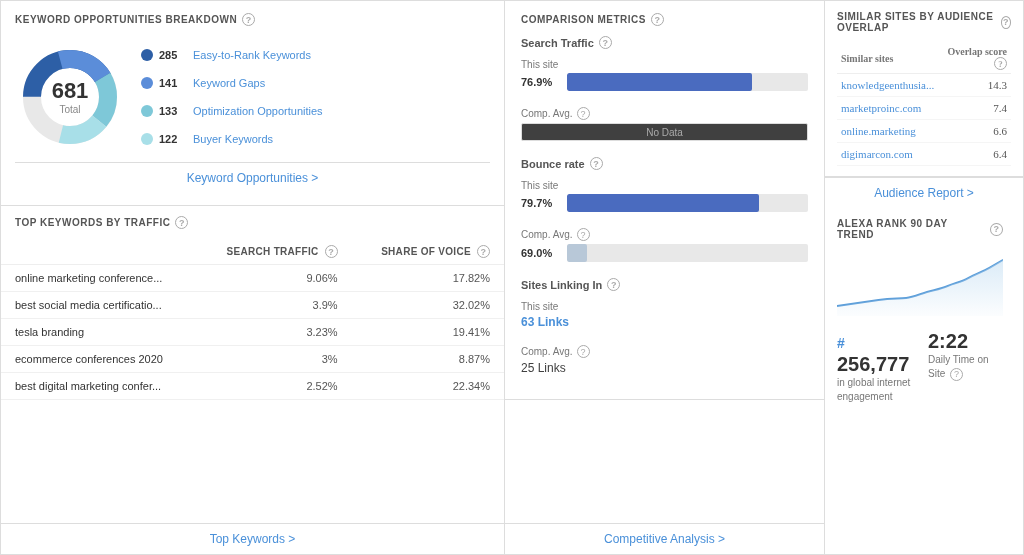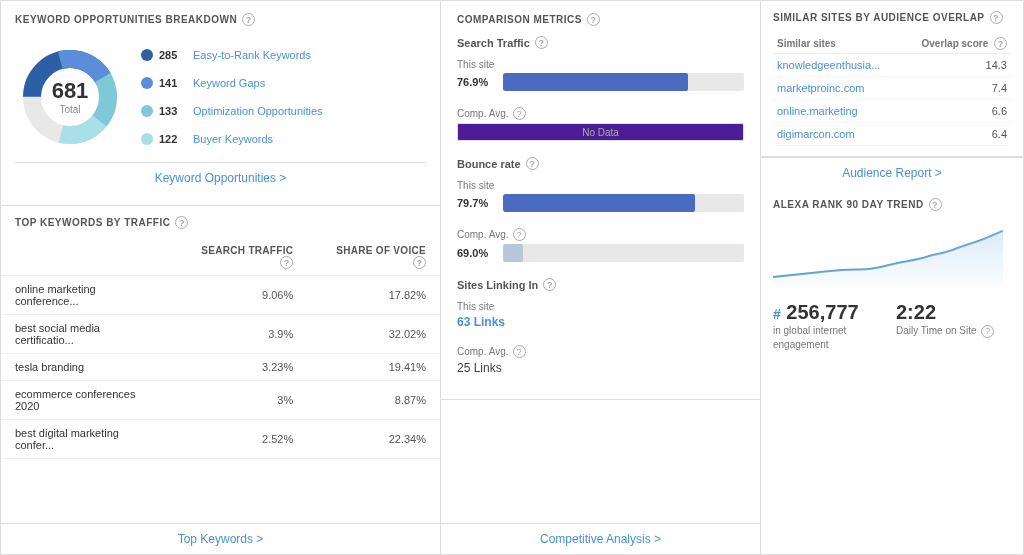--- a/index.html
+++ b/index.html
@@ -13,21 +13,21 @@
       overflow: hidden;
     }
     .main-container {
       display: flex;
       width: 1024px;
       height: 555px;
       border: 1px solid #ddd;
     }
     
     .left-panel {
-      width: 440px;
+      width: 504px;
       border-right: 1px solid #ddd;
       display: flex;
       flex-direction: column;
     }
     .panel-section {
       padding: 12px 14px;
       border-bottom: 1px solid #ddd;
     }
     .section-title {
       font-size: 10px;
@@ -214,21 +214,21 @@
       overflow: hidden;
     }
     .bar-fill {
       height: 100%;
       background: #4a6bbf;
       border-radius: 2px;
     }
     .bar-no-data {
       flex: 1;
       height: 18px;
-      background: #4c1d95;
+      background: #404040;
       border: 1px solid #ddd;
       border-radius: 2px;
       display: flex;
       align-items: center;
       justify-content: center;
       font-size: 10px;
       color: #aaa;
     }
     .metric-text-value {
       font-size: 12px;
@@ -257,20 +257,21 @@
     }
     .similar-sites-section {
       padding: 10px 12px;
       border-bottom: 1px solid #ddd;
       flex: 0 0 auto;
     }
     .similar-table {
       width: 100%;
       border-collapse: collapse;
       margin-top: 4px;
+      font-family: Liberation Serif, serif;
     }
     .similar-table th {
       font-size: 10px;
       color: #777;
       text-align: left;
       padding: 3px 4px;
       border-bottom: 1px solid #eee;
     }
     .similar-table th:last-child {
       text-align: right;

